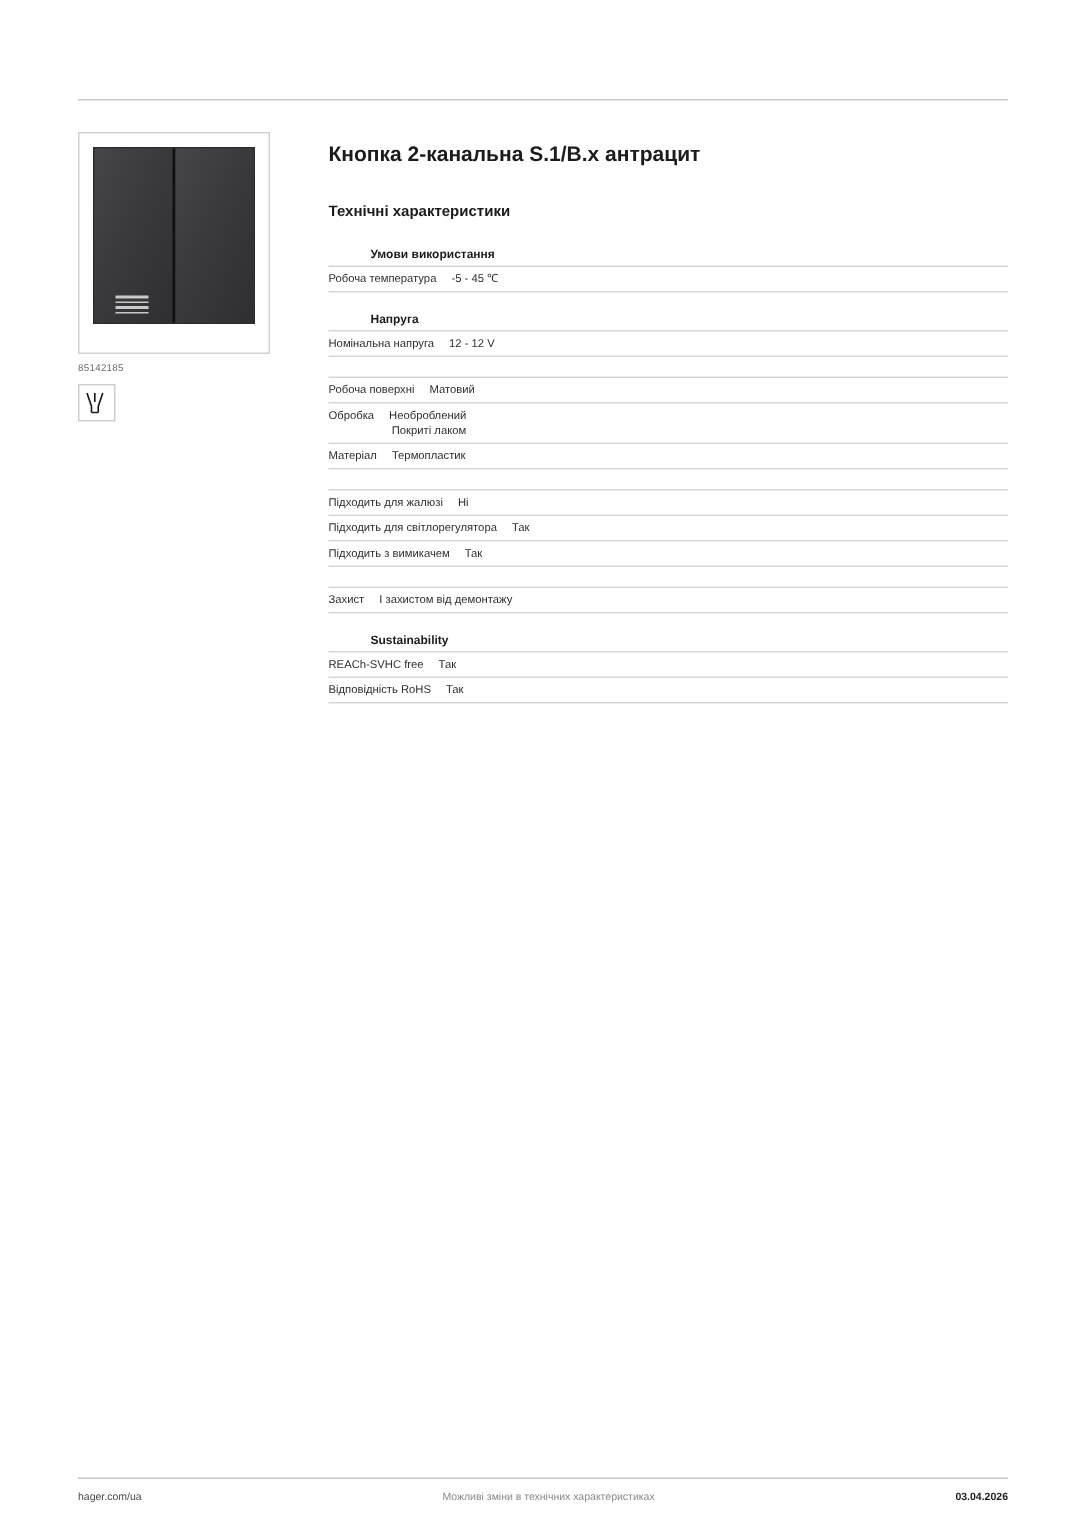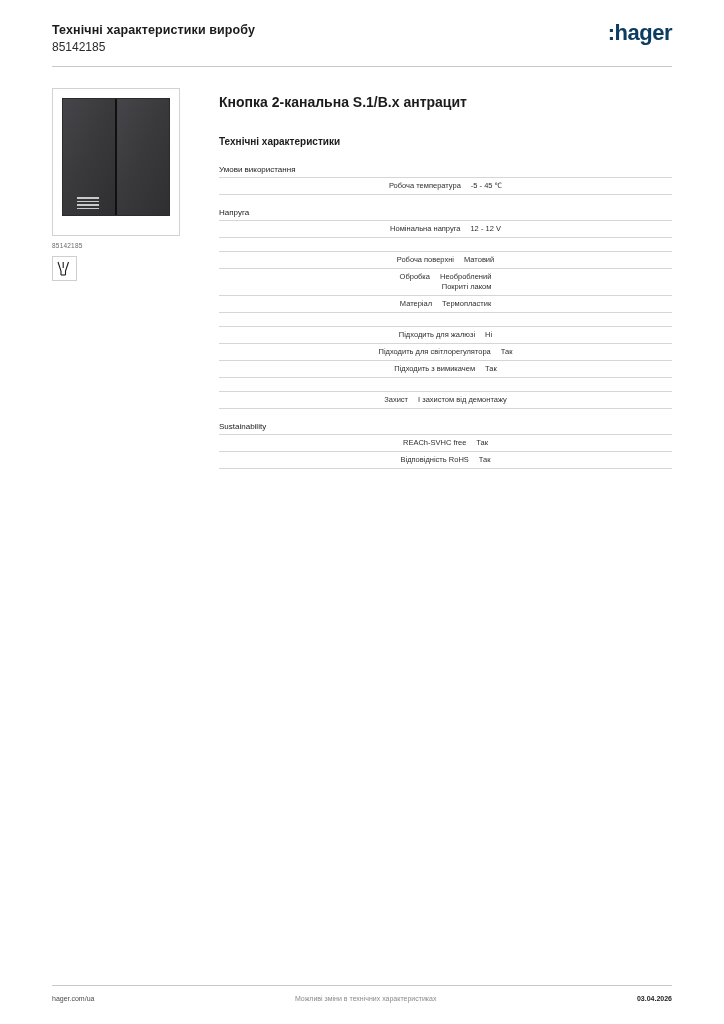--- a/index.html
+++ b/index.html
@@ -154,28 +154,29 @@
     font-size: 10px;
     font-weight: bold;
     color: #1b1b1b;
     margin-bottom: 18px;
   }
   .group {
     margin-bottom: 13px;
   }
   .group-title {
     font-size: 8px;
-    font-weight: normal;
+    font-weight: bold;
     color: #1b1b1b;
     padding-bottom: 3px;
     margin-bottom: 0;
+    margin-left: 28px;
   }
   .row {
     display: flex;
-    justify-content: center;
+    justify-content: flex-start;
     align-items: flex-start;
     border-top: 1px solid #d6d6d6;
     padding: 3px 0 3px 0;
     font-size: 7.5px;
     color: #2e2e2e;
     line-height: 10px;
   }
   .row:last-child {
     border-bottom: 1px solid #d6d6d6;
   }
@@ -211,27 +212,20 @@
   }
   .footer .left { color: #4a4a4a; }
   .footer .center { color: #8a8a8a; }
   .footer .right { color: #1b1b1b; font-weight: bold; }
 </style>
 </head>
 <body>
 
 <div class="page">
 
-  <div class="header">
-    <div class="header-titles">
-      <div class="doc-title">Технічні характеристики виробу</div>
-      <div class="doc-subtitle">85142185</div>
-    </div>
-    <div class="brand"><span class="colon">:</span><span>hager</span></div>
-  </div>
   <div class="header-rule"></div>
 
   <div class="left-col">
     <div class="product-frame">
       <div class="rocker-wrap">
         <div class="rocker-half"></div>
         <div class="rocker-split"></div>
         <div class="rocker-half"></div>
         <div class="rocker-icon">
           <span></span>

